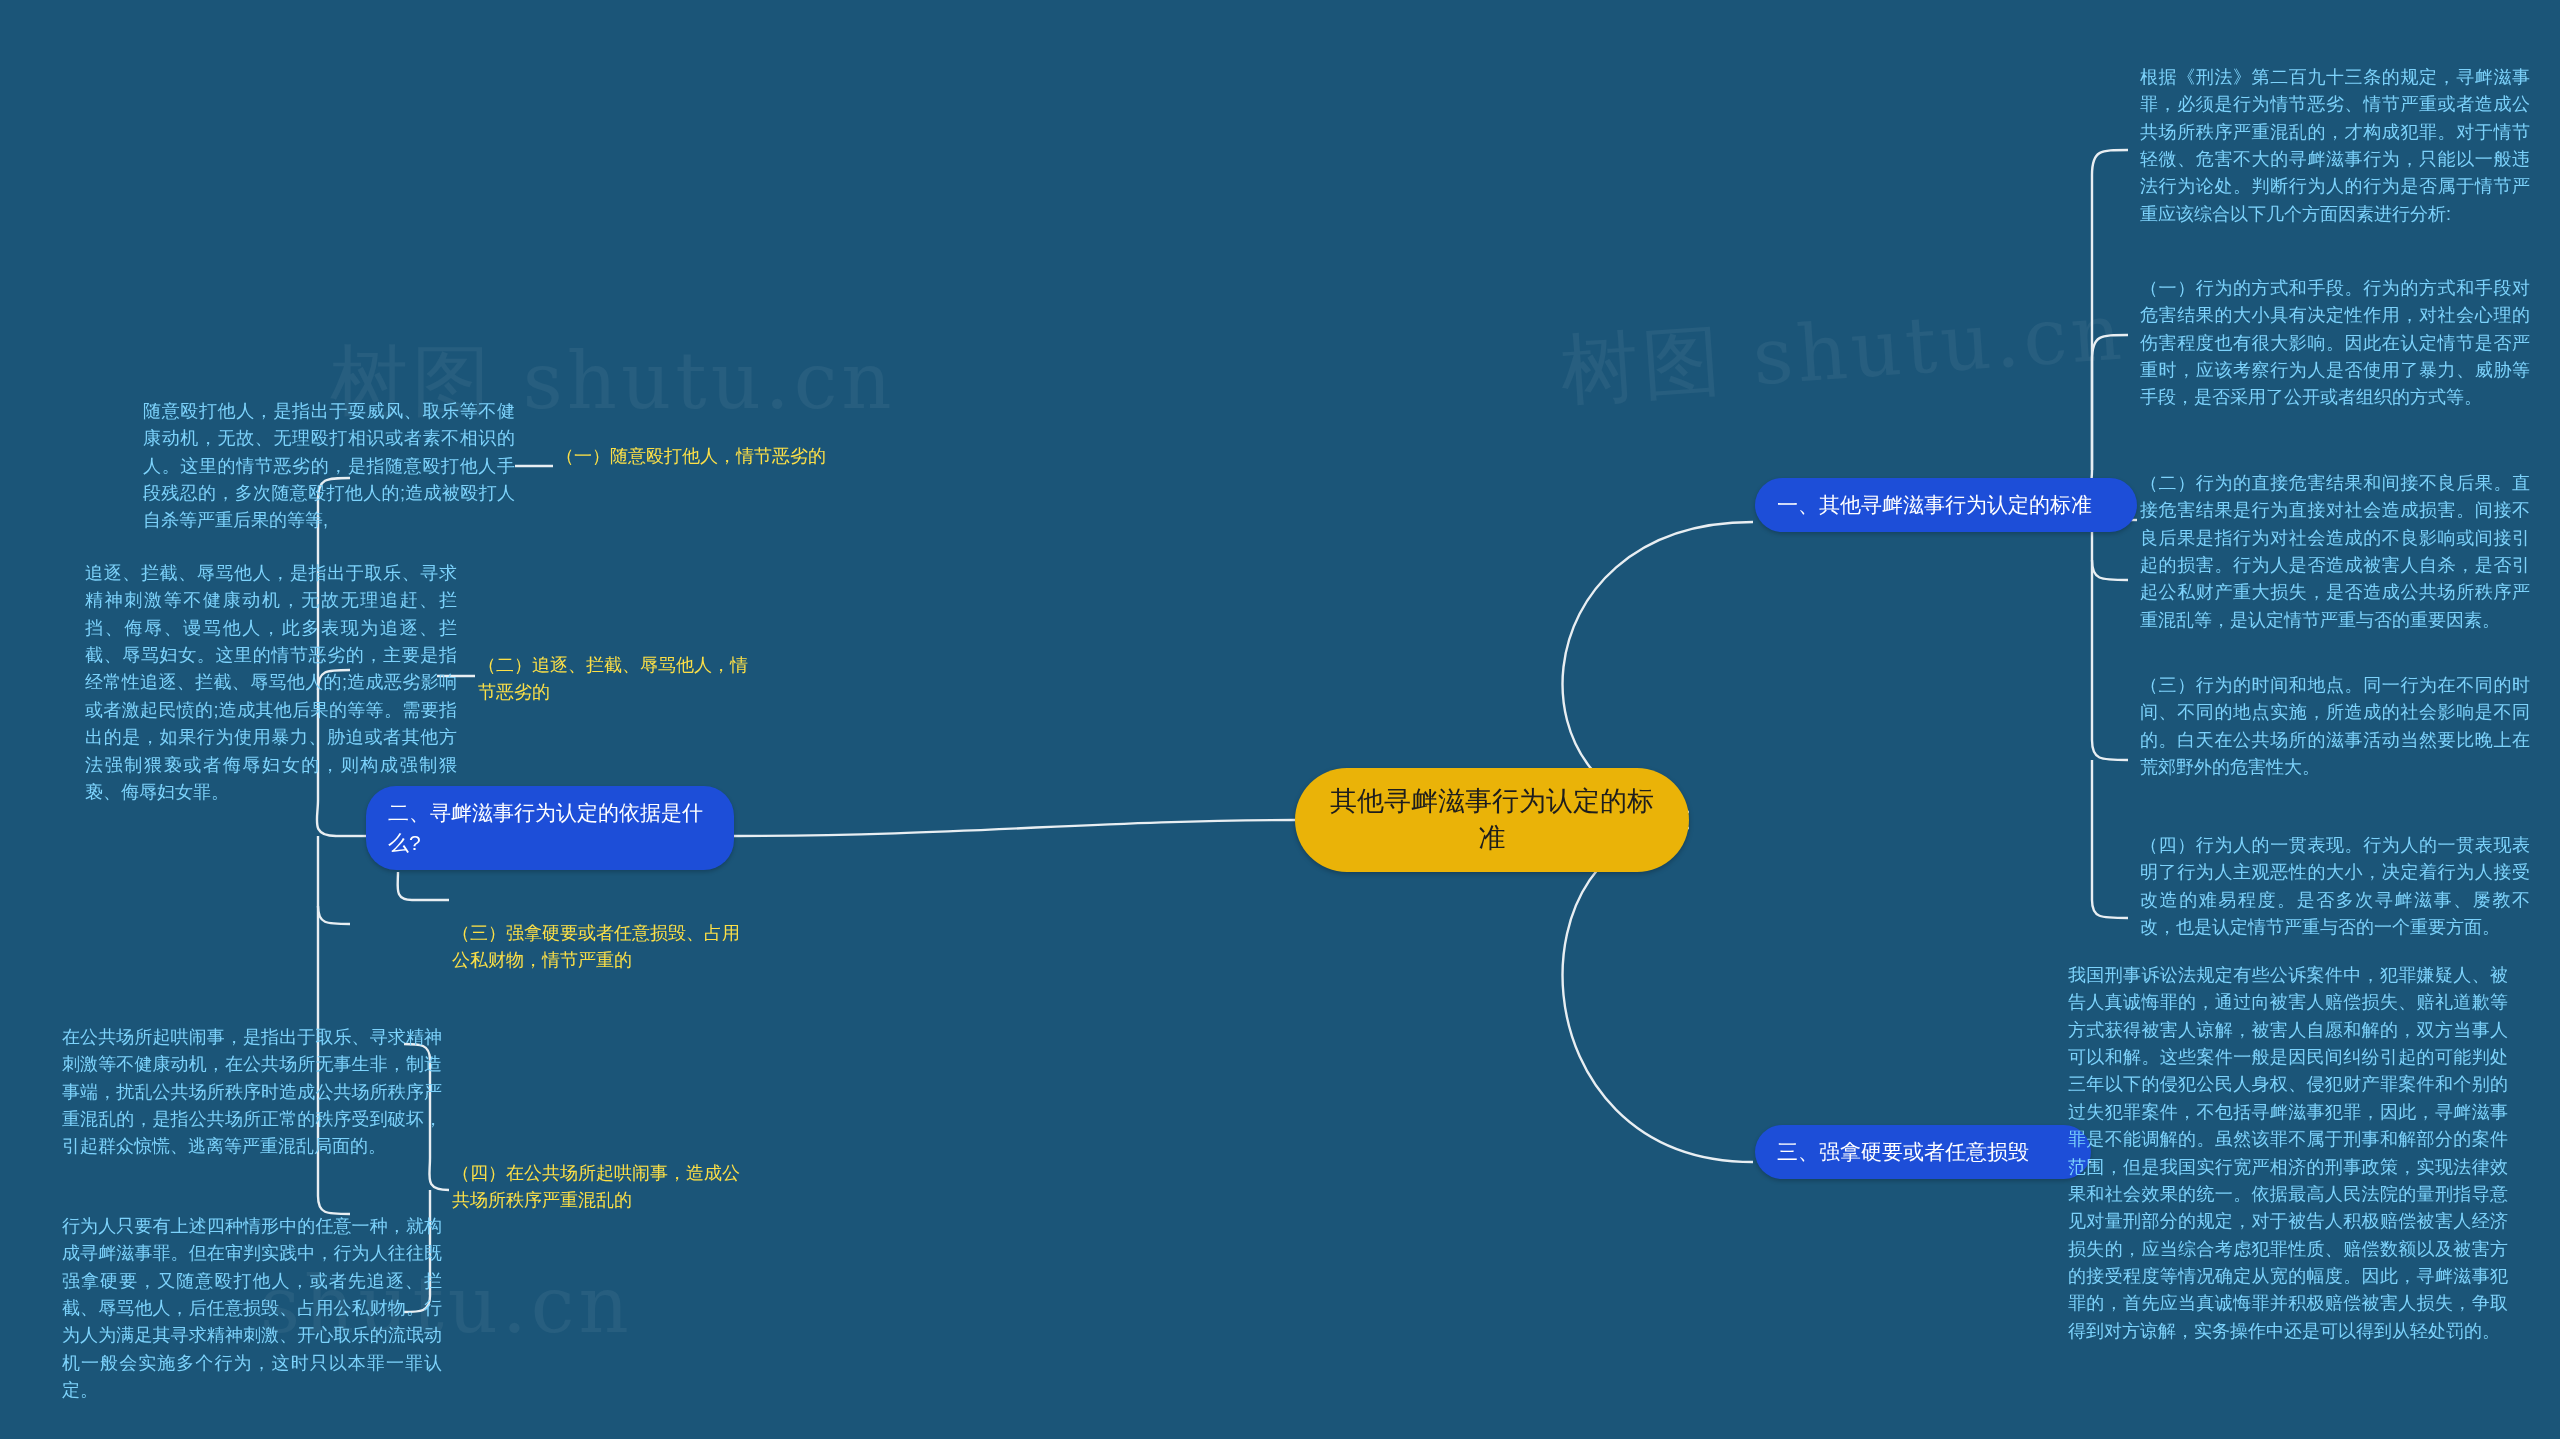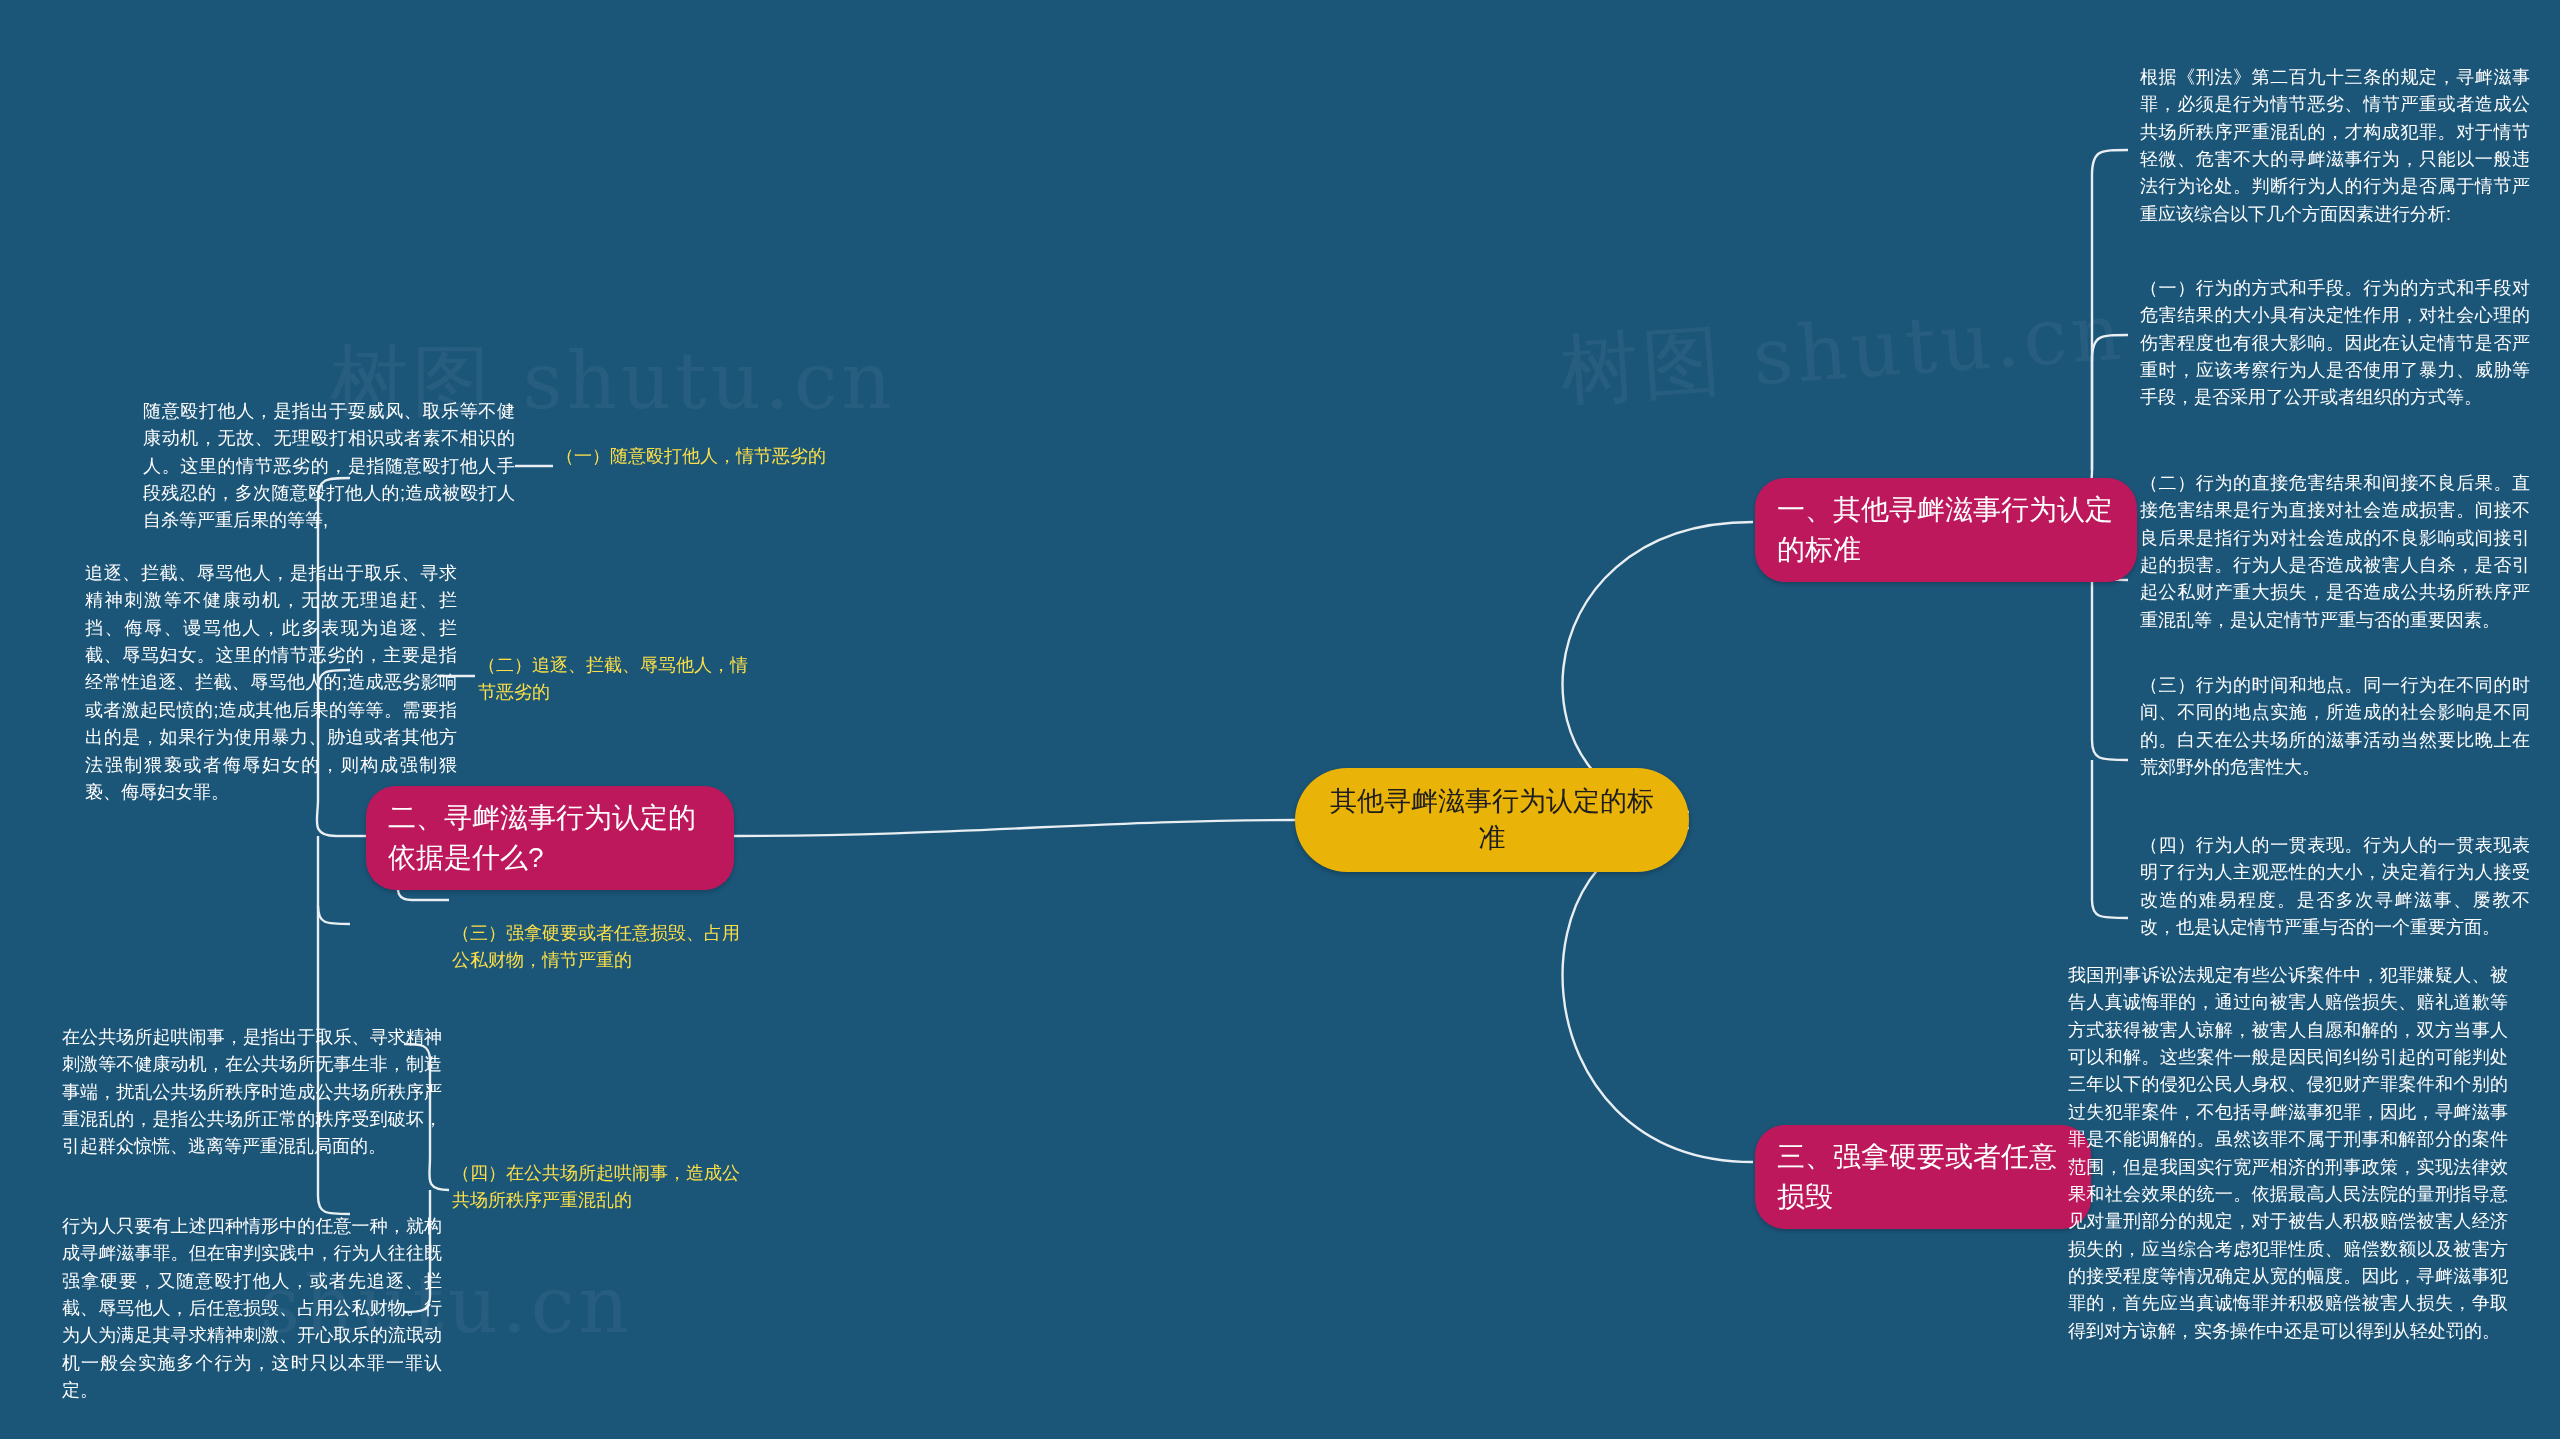--- a/index.html
+++ b/index.html
@@ -56,24 +56,24 @@
     font-size: 27px;
     line-height: 1.38;
     padding: 10px 26px;
     box-sizing: border-box;
     box-shadow: 0 2px 5px rgba(0,0,0,0.25);
   }
 
   
   .branch-node {
     position: absolute;
-    background: #be185d;
+    background: #1d4ed8;
     color: #ffffff;
     border-radius: 30px;
-    font-size: 28px;
+    font-size: 21px;
     line-height: 1.42;
     padding: 12px 22px;
     box-sizing: border-box;
     box-shadow: 0 2px 4px rgba(0,0,0,0.22);
   }
   .branch-1 { left: 1755px; top: 478px; width: 382px; }
   .branch-2 { left: 366px;  top: 786px; width: 368px; }
   .branch-3 { left: 1755px; top: 1125px; width: 336px; }
 
   
@@ -87,21 +87,21 @@
   .sub-1 { left: 556px;  top: 443px;  width: 270px; }
   .sub-2 { left: 478px;  top: 652px;  width: 278px; }
   .sub-3 { left: 452px;  top: 872px;  width: 300px; margin-top: 48px; }
   .sub-4 { left: 452px;  top: 1160px; width: 290px; }
 
   
   .leaf {
     position: absolute;
     font-size: 18px;
     line-height: 1.52;
-    color: #ffffff;
+    color: #7dd3fc;
     white-space: pre-wrap;
     text-align: justify;
   }
   .leaf-l1 { left: 143px; top: 398px;  width: 372px; }
   .leaf-l2 { left: 85px;  top: 560px;  width: 372px; }
   .leaf-l3 { left: 48px;  top: 800px;  width: 372px; }
   .leaf-l4 { left: 62px;  top: 1024px; width: 380px; }
   .leaf-l5 { left: 62px;  top: 1213px; width: 380px; }
 
   .leaf-r1 { left: 2140px; top: 64px;   width: 390px; }

